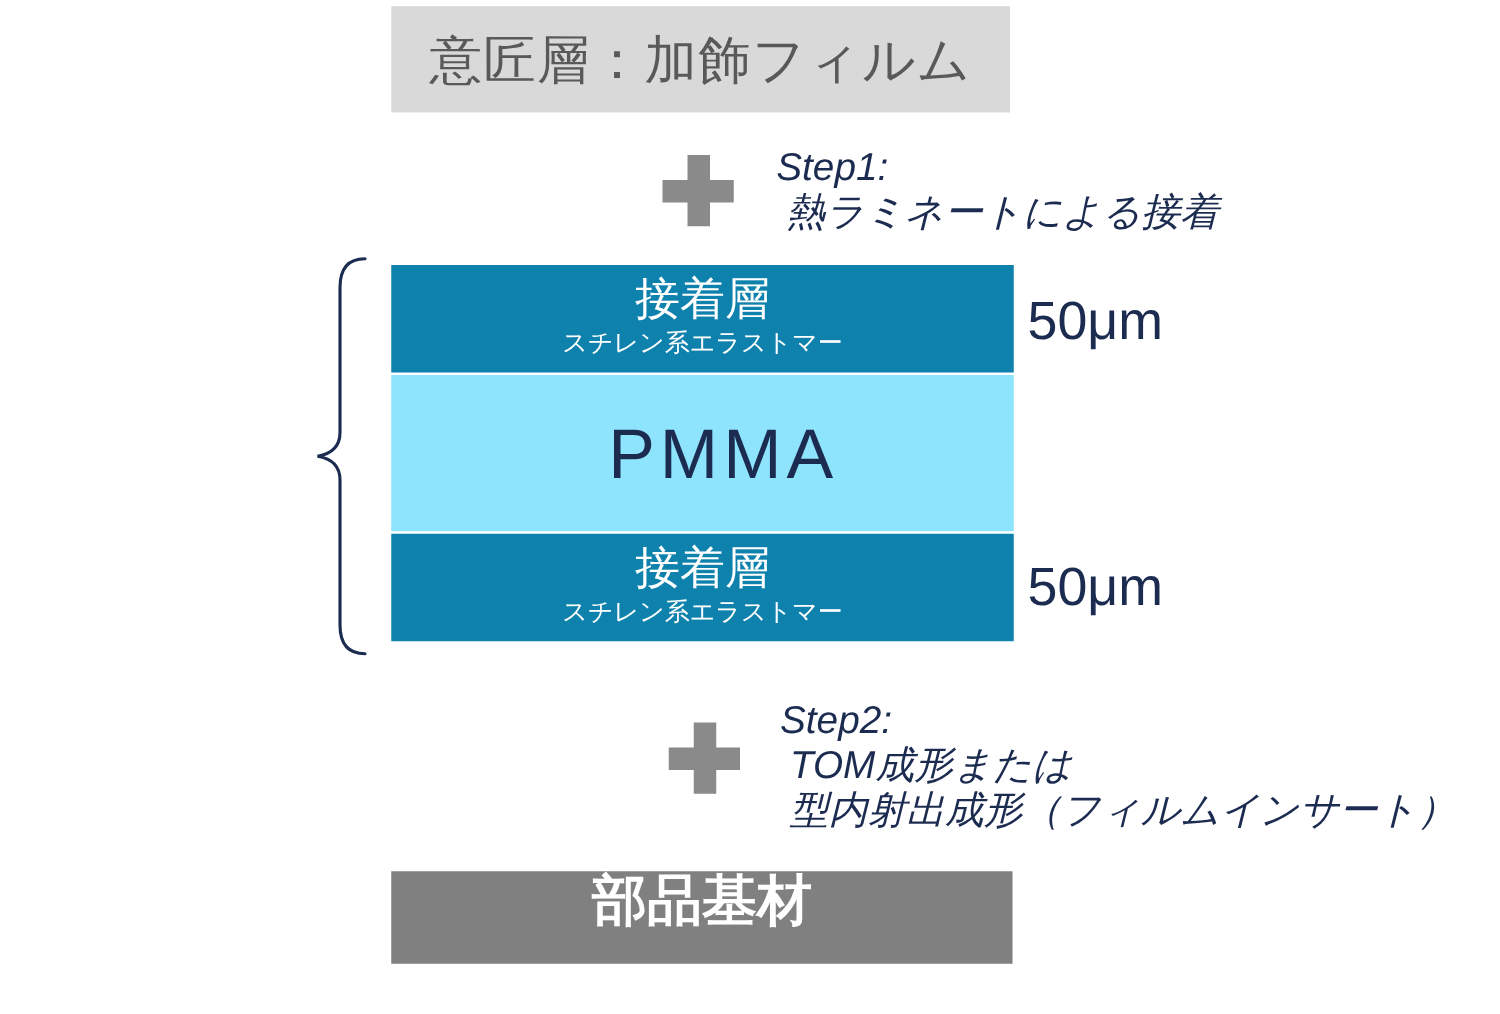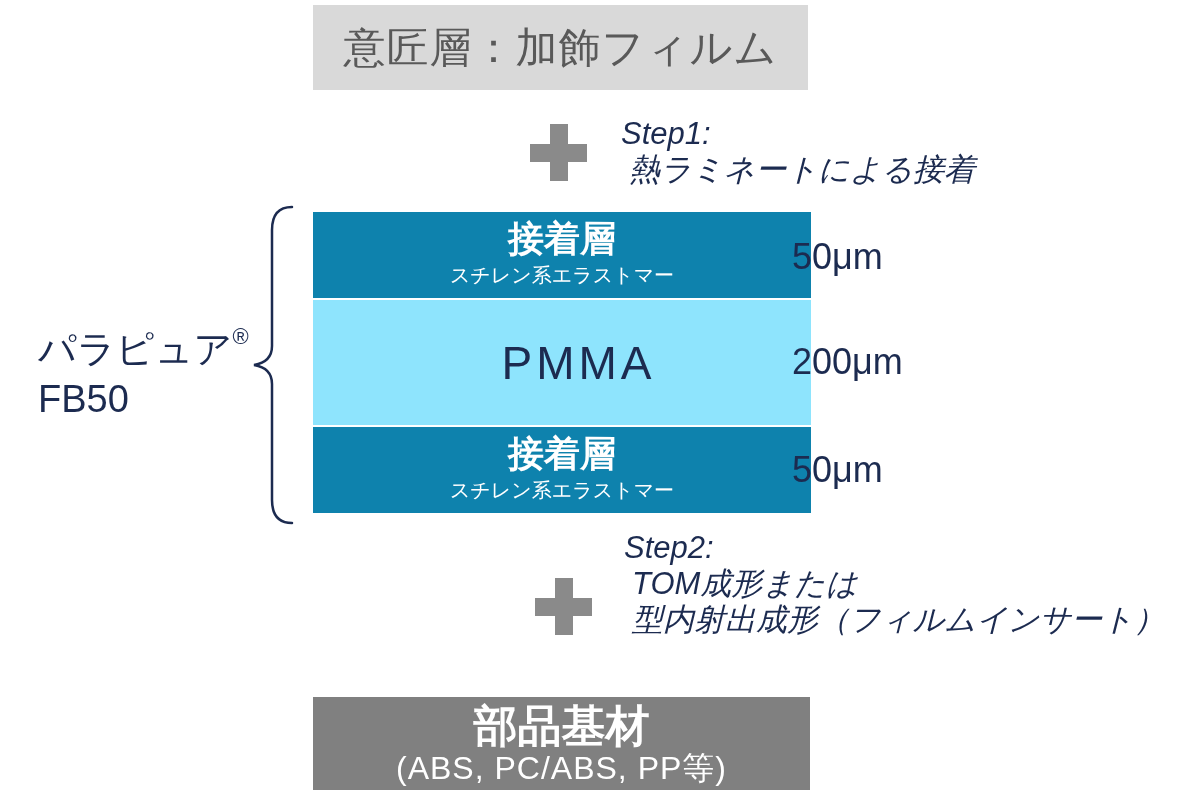--- a/index.html
+++ b/index.html
@@ -24,51 +24,51 @@
   .plus{width:57px;height:57px;}
   .plus::before,.plus::after{content:"";position:absolute;background:var(--plus);}
   .plus::before{left:20px;top:0;width:18px;height:57px;}
   .plus::after{left:0;top:20px;width:57px;height:18px;}
   .plus1{left:530px;top:124px;}
   .plus2{left:535px;top:578px;}
 
   
   .step{color:var(--navy);font-size:31px;line-height:36px;font-style:italic;}
   .step1{left:621px;top:116px;}
-  .step2{left:624px;top:530px;}
+  .step2{left:624px;top:558px;}
   .step .indent{padding-left:8px;}
 
   
   .layer{left:313px;width:498px;display:flex;flex-direction:column;
          align-items:center;justify-content:center;}
   .layer-adhesive{background:var(--teal);height:86px;}
-  .layer-adhesive .lname{color:#fff;font-size:36px;font-weight:700;line-height:40px;}
+  .layer-adhesive .lname{color:#fff;font-size:36px;font-weight:400;line-height:40px;}
   .layer-adhesive .lmat{color:#fff;font-size:20px;line-height:32px;}
   .layer-top{top:212px;}
   .layer-core{top:300px;height:125px;background:var(--pmma);}
-  .layer-core .lname{color:var(--navy);font-size:46px;letter-spacing:4px;font-weight:500;margin-left:33px;}
+  .layer-core .lname{color:var(--navy);font-size:56px;letter-spacing:4px;font-weight:500;margin-left:33px;}
   .layer-bottom{top:427px;}
 
   
-  .thick{left:792px;color:var(--navy);font-size:36px;line-height:36px;}
+  .thick{left:822px;color:var(--navy);font-size:43px;line-height:36px;}
   .thick1{top:239px;}
   .thick2{top:344px;}
   .thick3{top:452px;}
 
   
   .product{left:38px;top:312px;color:var(--navy);font-size:38px;line-height:50px;}
   .product sup{font-size:22px;vertical-align:18px;}
 
   
   .brace{left:246px;top:204px;}
 
   
   .substrate-box{
-    left:313px;top:697px;width:497px;height:93px;background:var(--substrate);
-    display:flex;flex-direction:column;align-items:center;justify-content:center;
+    left:313px;top:697px;width:497px;height:74px;background:var(--substrate);
+    display:flex;flex-direction:column;align-items:center;
   }
   .substrate-box .stitle{color:#fff;font-size:44px;font-weight:700;line-height:48px;}
   .substrate-box .ssub{color:#fff;font-size:32px;line-height:36px;letter-spacing:1px;}
 </style>
 </head>
 <body>
 
 <div class="canvas" style="--navy: #1c2b50; --teal: #0e82ad; --pmma: #8ee4fd; --boxgray: #d9d9d9; --boxgraytext: #595959; --substrate: #808080; --plus: #8a8a8a;">
 
   <div class="abs design-box">
@@ -78,46 +78,40 @@
   <div class="abs plus plus1"></div>
   <div class="abs step step1">
     <div>Step1:</div>
     <div class="indent">熱ラミネートによる接着</div>
   </div>
 
   <svg class="abs brace" width="60" height="322" viewBox="0 0 60 322">
     <path d="M 46 3 Q 26 3 26 26 L 26 142 Q 26 158 8 161 Q 26 164 26 180 L 26 296 Q 26 319 46 319" fill="none" stroke="#1c2b50" stroke-width="2.5" stroke-linecap="round"></path>
   </svg>
 
-  <div class="abs product">
-    <div><span>パラピュア</span><sup>®</sup></div>
-    <div>FB50</div>
-  </div>
 
   <div class="abs layer layer-adhesive layer-top">
     <div class="lname">接着層</div>
     <div class="lmat">スチレン系エラストマー</div>
   </div>
   <div class="abs layer layer-core">
     <div class="lname">PMMA</div>
   </div>
   <div class="abs layer layer-adhesive layer-bottom">
     <div class="lname">接着層</div>
     <div class="lmat">スチレン系エラストマー</div>
   </div>
 
   <div class="abs thick thick1">50μm</div>
-  <div class="abs thick thick2">200μm</div>
   <div class="abs thick thick3">50μm</div>
 
   <div class="abs plus plus2"></div>
   <div class="abs step step2">
     <div>Step2:</div>
     <div class="indent">TOM成形または</div>
     <div class="indent">型内射出成形（フィルムインサート）</div>
   </div>
 
   <div class="abs substrate-box">
     <div class="stitle">部品基材</div>
-    <div class="ssub">(ABS, PC/ABS, PP等)</div>
   </div>
 
 </div>
 
 </body></html>

